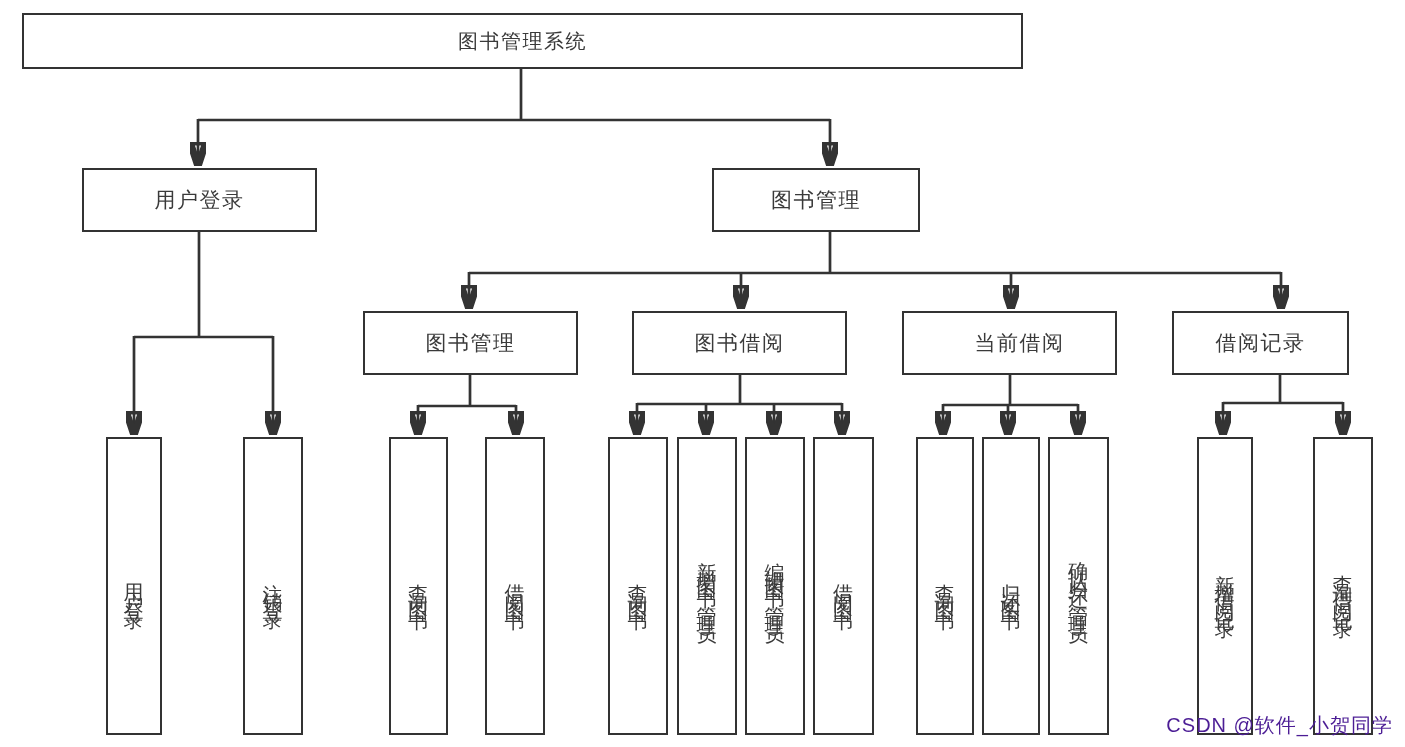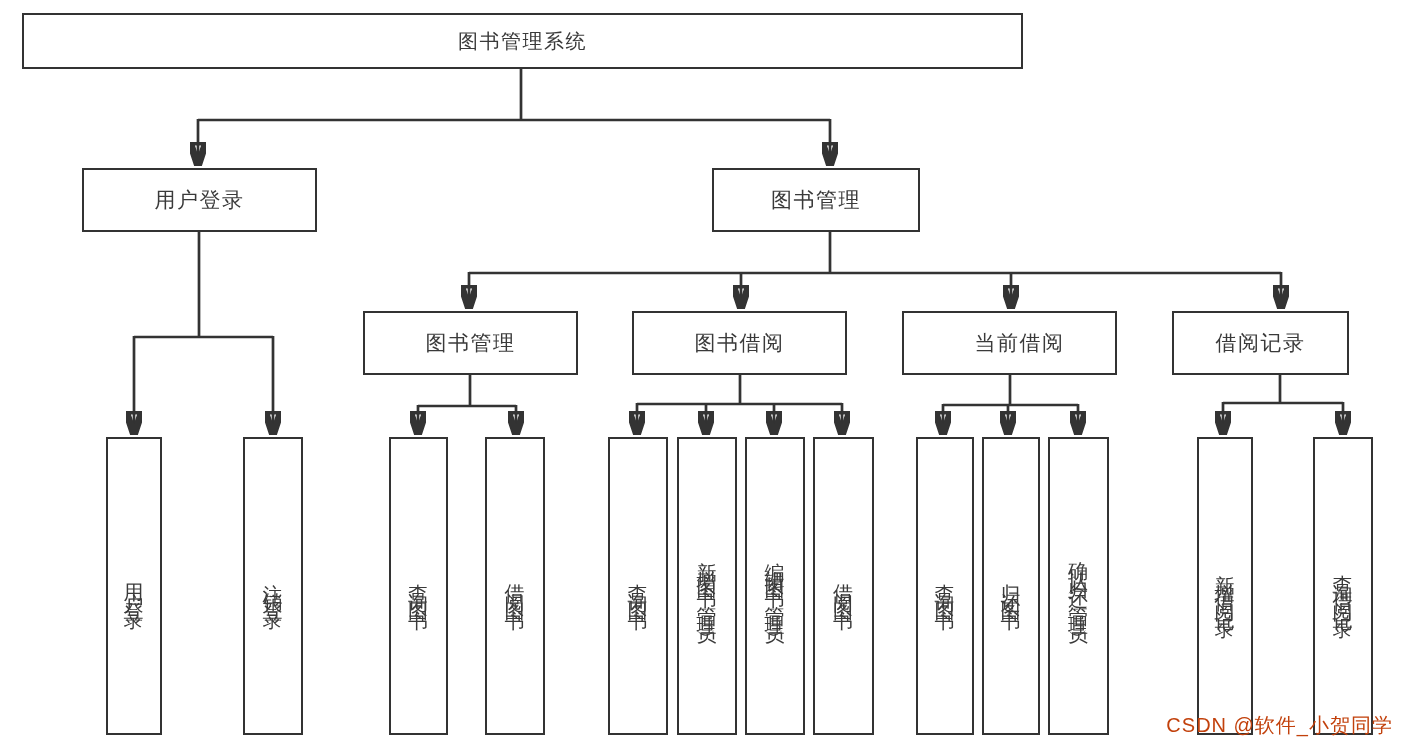--- a/index.html
+++ b/index.html
@@ -15,21 +15,21 @@
     z-index:2;
   }
   .hnode{font-size:21px;letter-spacing:1.5px;white-space:nowrap;}
   .root{font-size:20px;align-items:center;}
   .vnode span{
     writing-mode:vertical-rl;text-orientation:mixed;
     font-size:20px;letter-spacing:9px;line-height:1.1;
   }
   .watermark{
     position:absolute;right:12px;bottom:8px;z-index:6;
-    font-size:20px;letter-spacing:1px;color:#c2410c;white-space:nowrap;
+    font-size:20px;letter-spacing:1px;color:#4c1d95;white-space:nowrap;
   }
 </style>
 </head>
 <body>
 
 <div class="canvas">
 
   <svg class="connectors" width="1405" height="747" viewBox="0 0 1405 747">
     <defs>
       <marker id="ah" viewBox="0 0 9 6" refX="8.6" refY="3" markerWidth="9" markerHeight="6" orient="auto" markerUnits="strokeWidth">

